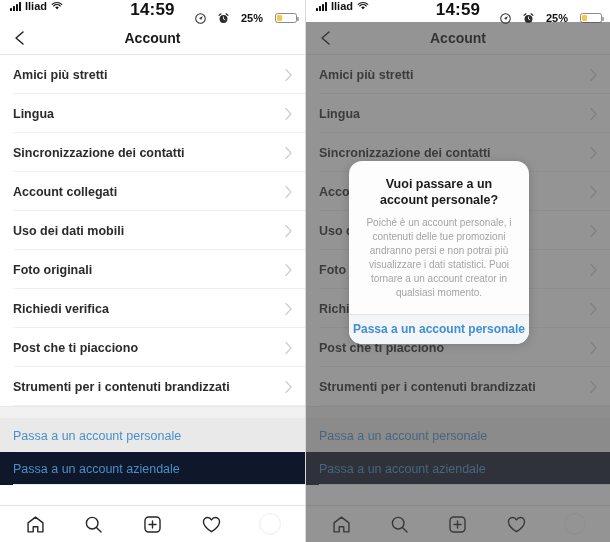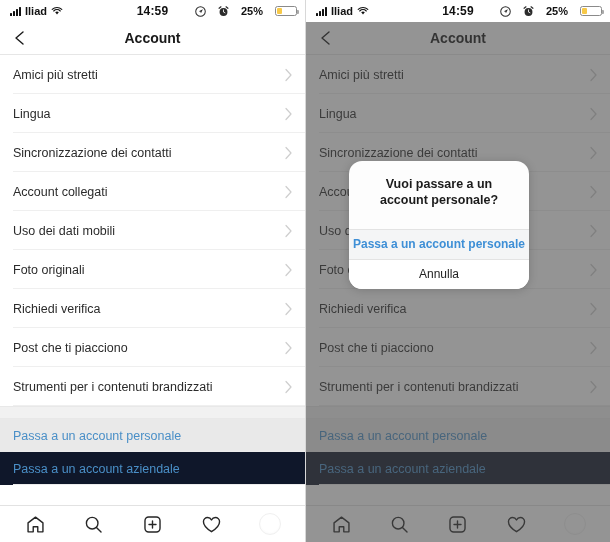--- a/index.html
+++ b/index.html
@@ -8,28 +8,28 @@
     background: #ffffff;
     font-family: "Liberation Sans", sans-serif;
     overflow: hidden;
   }
   .screens { display: flex; width: 610px; height: 542px; }
   .phone { position: relative; width: 305px; height: 542px; background: #ffffff; overflow: hidden; }
   .phone.right { border-left: 1px solid #d8d8d8; }
 
   
   .statusbar {
-    height: 22px; display: flex; align-items: center;
+    height: 22px; display: flex; 
     padding: 0 8px 0 10px; position: relative;
-    font-size: 11px; font-weight: bold; color: #111;
+    font-size: 11px; font-weight: bold; color: #111; flex-direction: column;
   }
   .sb-left { display: flex; align-items: center; gap: 4px; }
   .sb-center {
     position: absolute; left: 0; right: 0; text-align: center;
-    font-size: 12px; font-weight: bold; letter-spacing: .2px;
+    font-size: 17px; font-weight: bold; letter-spacing: .2px;
   }
   .sb-right { margin-left: auto; display: flex; align-items: center; gap: 12px; z-index: 2; }
   .bars { display: flex; align-items: flex-end; gap: 1px; height: 9px; }
   .bars i { display: block; width: 2px; background: #111; border-radius: .5px; }
   .bars i:nth-child(1) { height: 3px; }
   .bars i:nth-child(2) { height: 5px; }
   .bars i:nth-child(3) { height: 7px; }
   .bars i:nth-child(4) { height: 9px; }
   .carrier { font-size: 11px; font-weight: bold; }
   .wifi { width: 12px; height: 10px; }
@@ -50,21 +50,21 @@
     position: relative; padding: 0 12px; background: #ffffff;
   }
   .back-chevron { width: 16px; height: 16px; }
   .nav-title {
     position: absolute; left: 0; right: 0; text-align: center;
     font-size: 14px; font-weight: bold; color: #1a1a1a;
   }
   .nav-sep { height: 1px; background: #e6e6e6; }
 
   
-  .list { background: #8b5cf6; }
+  .list { background: #8b5cf6; font-weight: bold; }
   .row {
     height: 39px; display: flex; align-items: center;
     padding: 0 12px 0 13px; position: relative; background: #ffffff;
   }
   .row .label { font-size: 12.5px; color: #2b2b2b; flex: 1; }
   .row .chev { width: 9px; height: 14px; opacity: .75; }
   .row::after {
     content: ""; position: absolute; left: 13px; right: 0; bottom: 0;
     height: 1px; background: #efefef;
   }
@@ -394,19 +394,19 @@
       <div class="tab">
         <div class="avatar"></div>
       </div>
     </div>
 
     <div class="dim" style="top:22px"></div>
 
     <div class="dialog">
       <div class="dlg-body">
         <div class="dlg-title">Vuoi passare a un account personale?</div>
+        <div class="dlg-text">Poiché è un account personale, i contenuti delle tue promozioni andranno persi e non potrai più visualizzare i dati statistici. Puoi tornare a un account creator in qualsiasi momento.</div>
       </div>
       <div class="dlg-btn primary">Passa a un account personale</div>
-      <div class="dlg-btn cancel">Annulla</div>
     </div>
   </div>
 
 </div>
 
 </body></html>

